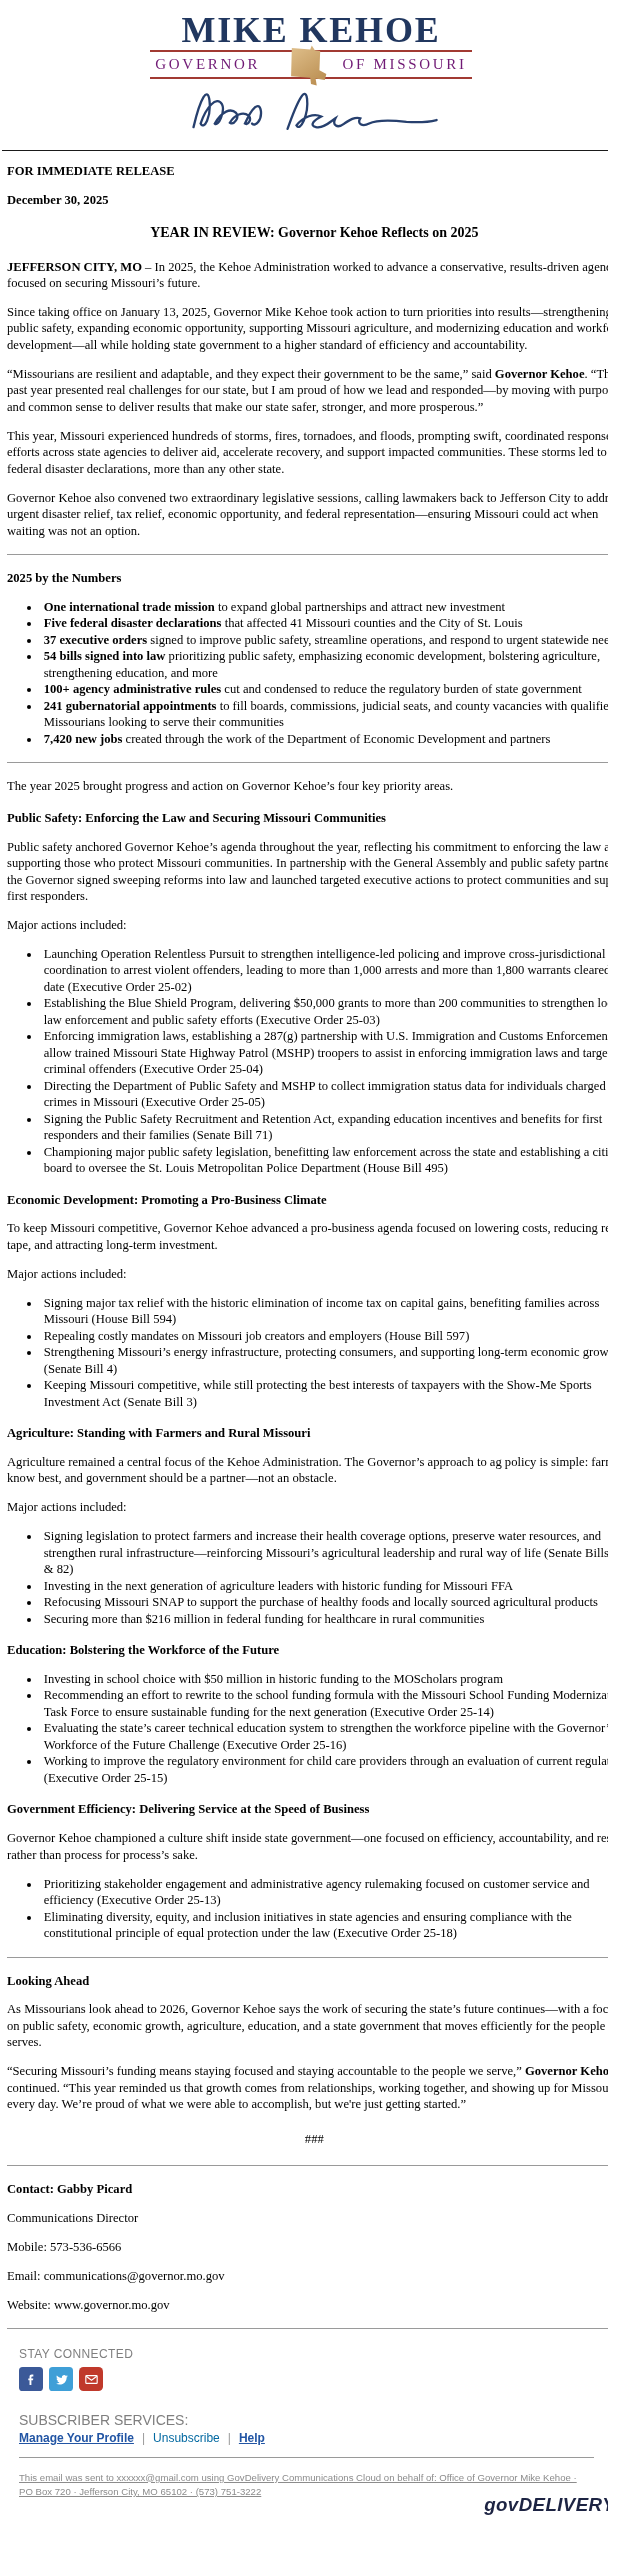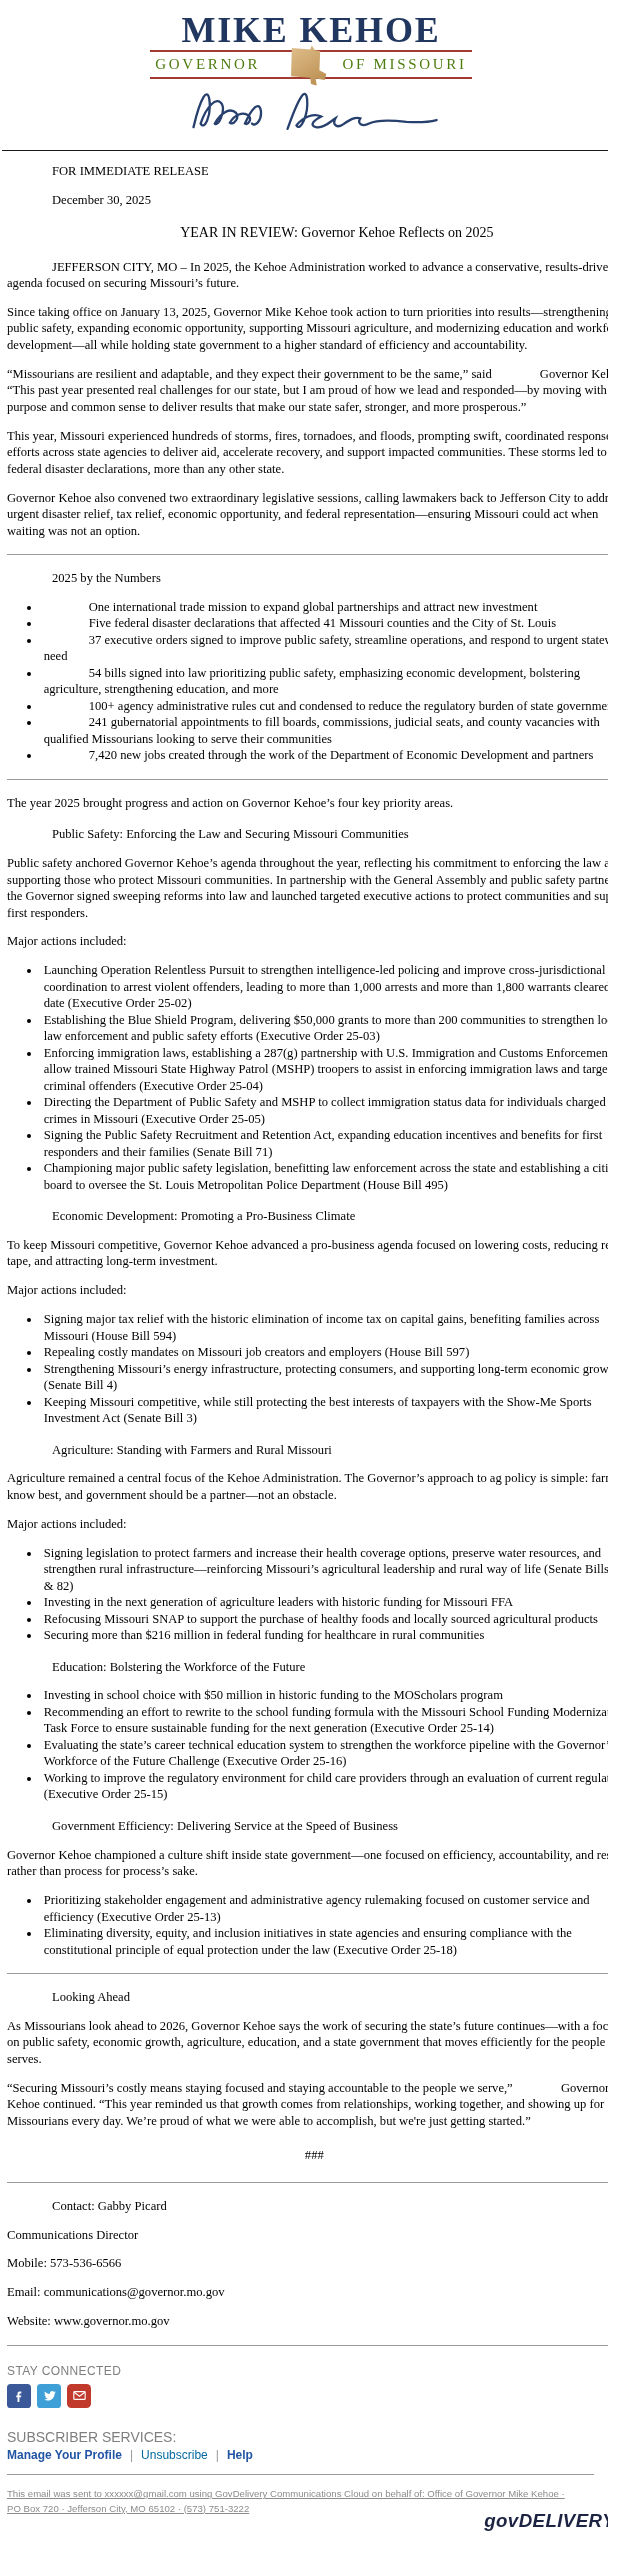--- a/index.html
+++ b/index.html
@@ -19,21 +19,21 @@
   .logo-sub {
     position:relative; width:322px; margin:1.8px auto 0; padding:4.4px 0 3.6px;
   }
   .logo-sub::before, .logo-sub::after {
     content:""; position:absolute; left:0; right:0; height:1.8px; background:#a23a32;
   }
   .logo-sub::before { top:0; }
   .logo-sub::after { bottom:0; }
   .logo-sub-row {
     display:flex; justify-content:space-between; align-items:center; padding:1.8px 5.3px;
-    font-size:15px; letter-spacing:2.7px; color:#4d7c0f; font-weight:normal;
+    font-size:15px; letter-spacing:2.7px; color:#701a75; font-weight:normal;
   }
   .mo-shape {
     position:absolute; left:50%; top:-10.7px; transform:translateX(-50%);
     width:46px; height:48px; z-index:2;
   }
   .signature { margin:1.8px auto 0; display:block; }
   .top-rule { border:none; border-top:0.9px solid #1a1a1a; margin:14px 1.8px 0 1.8px; }
   
   .content {
     width:634px; padding-left:7px; box-sizing:border-box;
@@ -42,44 +42,44 @@
   .content p { margin:12.4px 0; }
   .content p.title { text-align:center; font-size:14px; margin:16px 12.4px 16px 0; }
   .content p.h { margin:15px 0 12.4px; }
   .content p.center { text-align:center; margin:18px 12.4px 18px 0; }
   .content div.rule { border-top:0.9px solid #9a9a9a; height:0; margin:15px 14px 15px 0; }
   .content ul { margin:12.4px 0; padding-left:34px; }
   .content li { margin:0; padding-left:2.7px; }
   
   .footer {
     font-family:"Liberation Sans","DejaVu Sans",sans-serif;
-    padding-left:7px; position:relative;
+    padding-left:19px; position:relative;
   }
   .stay { color:#7f7f7f; font-size:12px; letter-spacing:0.4px; margin:18px 0 6.2px; }
   .social { display:flex; gap:6.2px; }
   .ic { width:24px; height:24px; border-radius:3.6px; display:flex; align-items:center; justify-content:center; cursor:pointer; }
   .ic.fb { background:#3b5998; }
   .ic.tw { background:#3f9fd7; }
   .ic.em { background:#c0392b; border-radius:4.4px; }
   .subs { color:#7f7f7f; font-size:14px; margin:21px 0 2.7px; }
   .linksrow { font-size:12px; margin:0 0 5.3px; }
-  .linksrow .lnk { color:#2255a4; font-weight:bold; cursor:pointer; }
+  .linksrow .lnk { color:#2255a4; font-weight:bold; text-decoration:underline; cursor:pointer; }
   .linksrow .muted { color:#0369a1; }
   .linksrow .sep { color:#999; margin:0 8px; }
   .foot-rule { border:none; border-top:0.9px solid #9a9a9a; margin:12.4px 14px 0 0; }
   .sent-wrap { position:relative; margin-top:12.4px; height:50px; }
   .sent {
     color:#8c8c8c; font-size:9.6px; line-height:1.5; width:561px;text-decoration:underline;
   }
   .gd-logo {
     position:absolute; right:-7px; bottom:5.3px; white-space:nowrap;
     font-style:italic; font-weight:bold; font-size:18.7px; color:#1d2443;
     letter-spacing:0.4px; cursor:pointer;
   }
-  b { font-weight:normal;margin-left:45px; }
+  b { font-weight:bold; }
 </style>
 </head>
 <body>
 
 <div class="viewport">
 
   <div class="header">
     <div class="logo-title">MIKE KEHOE</div>
     <div class="logo-sub">
       <div class="logo-sub-row">
@@ -165,21 +165,21 @@
       </ul>
       <p class="h"><b>Government Efficiency: Delivering Service at the Speed of Business</b></p>
       <p><span>Governor Kehoe championed a culture shift inside state government—one focused on efficiency, accountability, and results rather than process for process’s sake.</span></p>
       <ul>
         <li><span>Prioritizing stakeholder engagement and administrative agency rulemaking focused on customer service and efficiency (Executive Order 25-13)</span></li>
         <li><span>Eliminating diversity, equity, and inclusion initiatives in state agencies and ensuring compliance with the constitutional principle of equal protection under the law (Executive Order 25-18)</span></li>
       </ul>
       <div class="rule"></div>
       <p class="h"><b>Looking Ahead</b></p>
       <p><span>As Missourians look ahead to 2026, Governor Kehoe says the work of securing the state’s future continues—with a focus on public safety, economic growth, agriculture, education, and a state government that moves efficiently for the people it serves.</span></p>
-      <p><span>“Securing Missouri’s costly means staying focused and staying accountable to the people we serve,” </span><b>Governor Kehoe</b><span> continued. “This year reminded us that growth comes from relationships, working together, and showing up for Missourians every day. We’re proud of what we were able to accomplish, but we're just getting started.”</span></p>
+      <p><span>“Securing Missouri’s funding means staying focused and staying accountable to the people we serve,” </span><b>Governor Kehoe</b><span> continued. “This year reminded us that growth comes from relationships, working together, and showing up for Missourians every day. We’re proud of what we were able to accomplish, but we're just getting started.”</span></p>
       <p class="center"><span>###</span></p>
       <div class="rule"></div>
       <p><b>Contact: Gabby Picard</b></p>
       <p><span>Communications Director</span></p>
       <p><span>Mobile: 573-536-6566</span></p>
       <p><span>Email: communications@governor.mo.gov</span></p>
       <p><span>Website: www.governor.mo.gov</span></p>
       <div class="rule"></div>
     </div>
 

